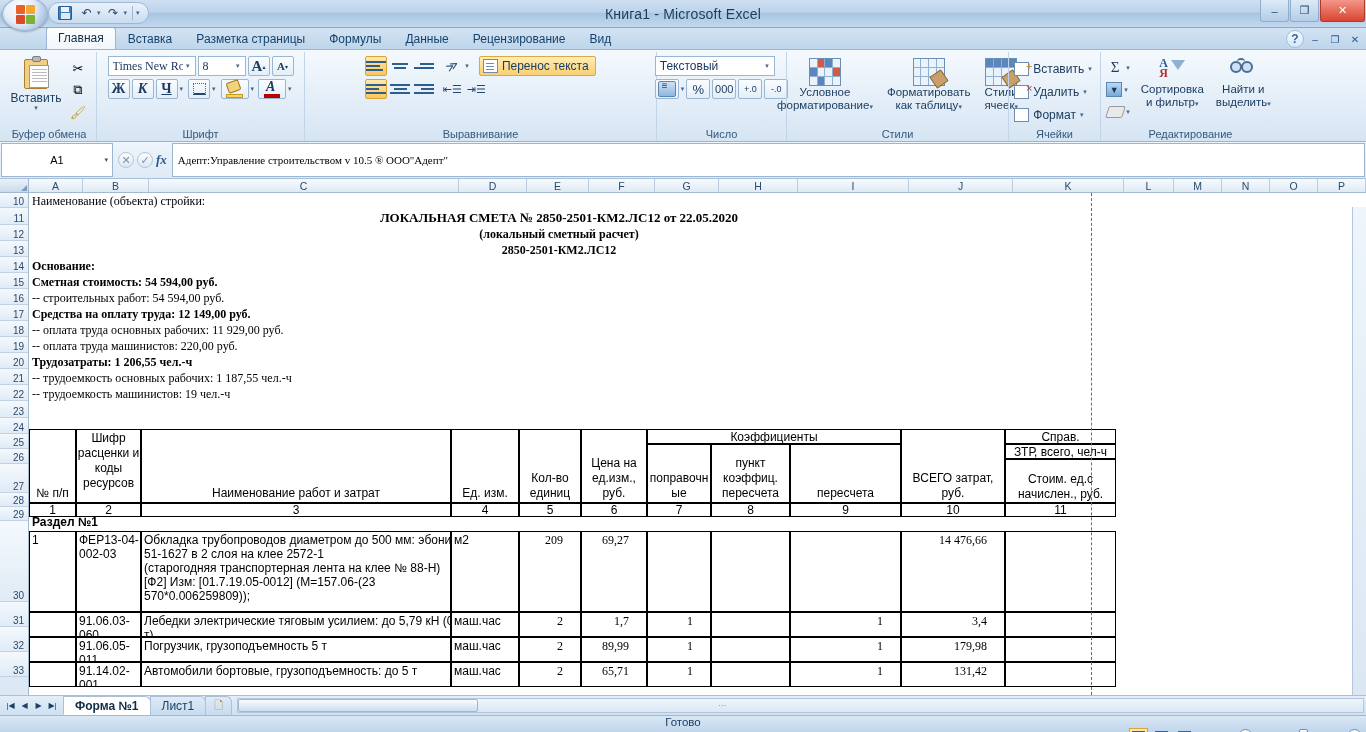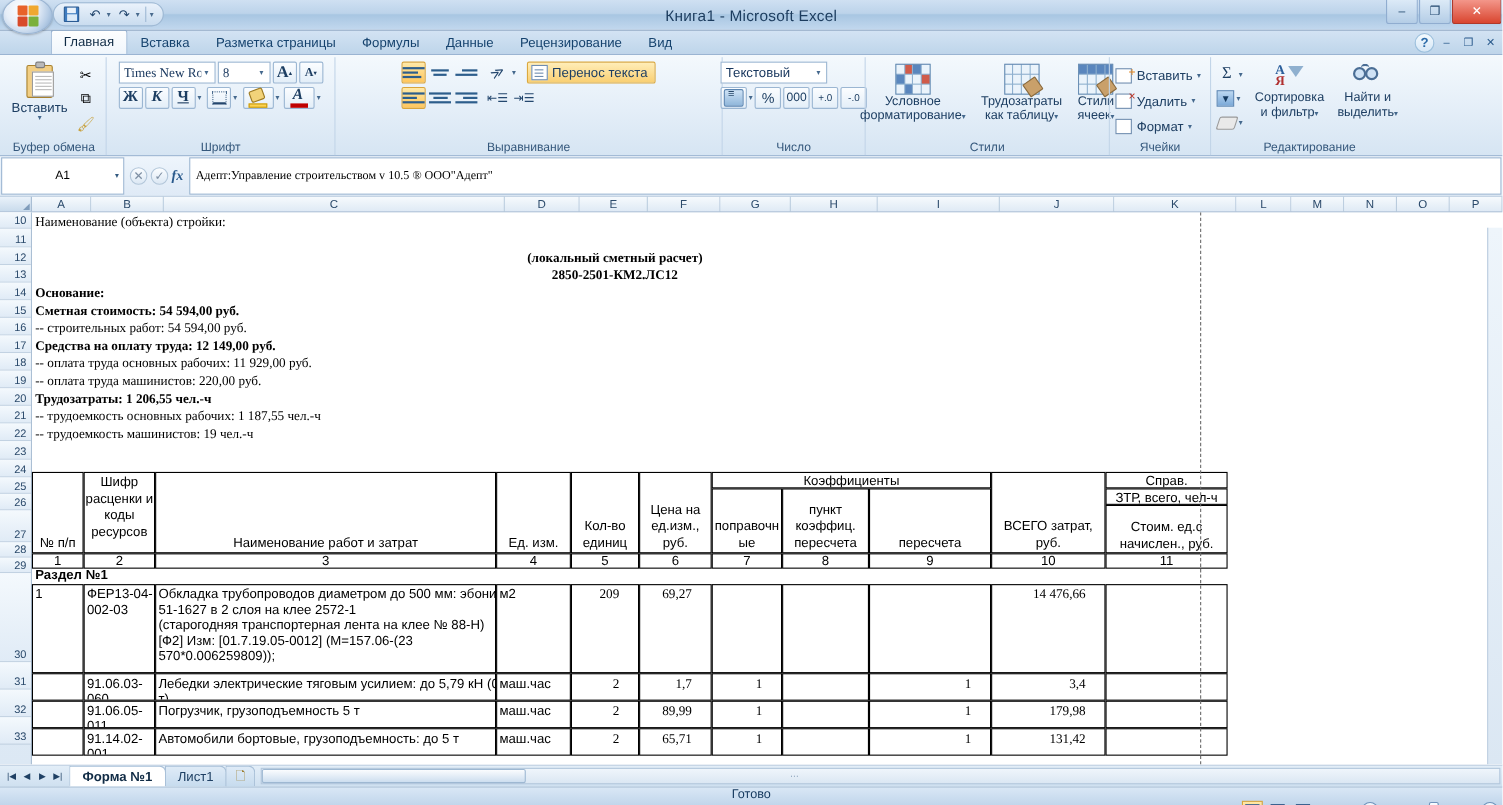--- a/index.html
+++ b/index.html
@@ -136,21 +136,21 @@
   }
   .mergebtn{
     height:20px; padding:0 2px 0 3px; display:flex; align-items:center; gap:4px; font-size:12px; color:#1d3e62;
     background:linear-gradient(to bottom,#ffedb8,#f9cf72); border:1px solid #dba93f; border-radius:2px;
   }
   .wrap-ico,.merge-ico{ width:15px;height:14px;border:1px solid #6f8db0;background:#fff;position:relative;flex:none;}
   .wrap-ico:after{content:"";position:absolute;left:2px;top:3px;width:8px;height:1px;box-shadow:0 3px 0 #6f8db0,0 6px 0 #6f8db0;background:#6f8db0;}
   .merge-ico:after{content:"a";position:absolute;left:4px;top:-1px;font-size:9px;color:#2d5e8c;}
 
   
-  .numfmt{ width:97px; height:20px;}
+  .numfmt{ width:120px; height:20px;}
   .numbtn{ min-width:24px; height:20px; display:flex; align-items:center; justify-content:center; font-size:11px; color:#1d3e62; border:1px solid transparent; border-radius:2px;}
   .money-ico{ width:18px;height:16px;background:linear-gradient(to bottom,#cfe3f6,#8fb6da);border:1px solid #5c86b2;border-radius:2px;position:relative;}
   .money-ico:after{content:"≡";position:absolute;left:3px;top:-2px;font-size:10px;color:#2a4a6b;}
 
   
   .bigbtn{ display:flex; flex-direction:column; align-items:center; width:auto; padding:0 4px;}
   .bigbtn .big-label{ font-size:11.5px; color:#1d3e62; line-height:13px; text-align:center;}
   .grid-ico{ width:32px;height:28px;display:grid;grid-template-columns:repeat(4,1fr);grid-template-rows:repeat(3,1fr);gap:1px;background:#8fb0cf;border:1px solid #6c90b5;}
   .grid-ico i{ background:#eaf3fb; display:block;}
   .grid-ico i.r{ background:#d05b4a;}
@@ -516,21 +516,21 @@
             <i></i>
             <i></i>
             <i></i>
             <i></i>
             <i></i>
             <i></i>
             <i></i>
             <i></i>
           <span class="brush"></span>
         </div>
-        <div class="big-label">Трудозатраты</div>
+        <div class="big-label">Форматировать</div>
         <div class="big-label">
           <span>как таблицу</span><span class="sm-arrow">▾</span>
         </div>
       </div>
       <div class="bigbtn">
         <div class="grid-ico" style="position:relative;">
           <i class="b"></i>
             <i class="b"></i>
             <i class="b"></i>
             <i class="b"></i>
@@ -685,20 +685,21 @@
         <div class="rh" style="height: 14px;">28</div>
         <div class="rh" style="height: 14px;">29</div>
         <div class="rh" style="height: 81px;">30</div>
         <div class="rh" style="height: 25px;">31</div>
         <div class="rh" style="height: 25px;">32</div>
         <div class="rh" style="height: 25px;">33</div>
       </div>
     <div class="cellarea" id="cellarea">
 
       <div class="doc-text" style="left:3px;top:1px;">Наименование (объекта) стройки:</div>
+      <div class="doc-text b c" style="left:0;top:17px;width:1060px;font-size:13px;">ЛОКАЛЬНАЯ СМЕТА № 2850-2501-КМ2.ЛС12 от 22.05.2020</div>
       <div class="doc-text b c" style="left:0;top:34px;width:1060px;">(локальный сметный расчет)</div>
       <div class="doc-text b c" style="left:0;top:50px;width:1060px;">2850-2501-КМ2.ЛС12</div>
       <div class="doc-text b" style="left:3px;top:66px;">Основание:</div>
       <div class="doc-text b" style="left:3px;top:82px;">Сметная стоимость: 54 594,00 руб.</div>
       <div class="doc-text" style="left:3px;top:98px;">-- строительных работ: 54 594,00 руб.</div>
       <div class="doc-text b" style="left:3px;top:114px;">Средства на оплату труда: 12 149,00 руб.</div>
       <div class="doc-text" style="left:3px;top:130px;">-- оплата труда основных рабочих: 11 929,00 руб.</div>
       <div class="doc-text" style="left:3px;top:146px;">-- оплата труда машинистов: 220,00 руб.</div>
       <div class="doc-text b" style="left:3px;top:162px;">Трудозатраты: 1 206,55 чел.-ч</div>
       <div class="doc-text" style="left:3px;top:178px;">-- трудоемкость основных рабочих: 1 187,55 чел.-ч</div>

